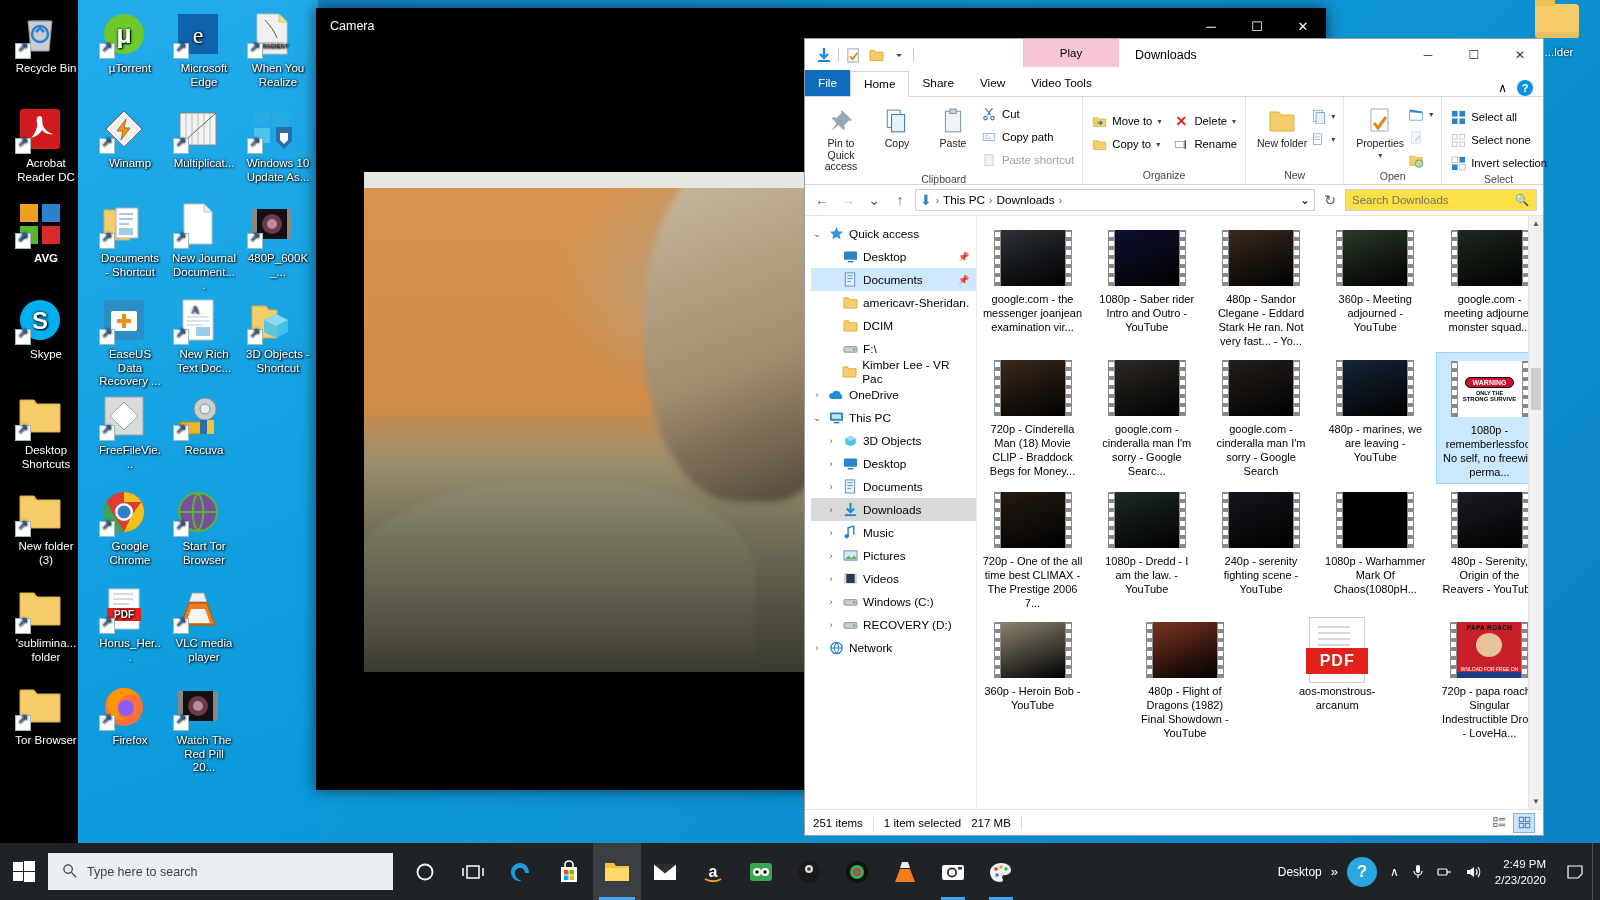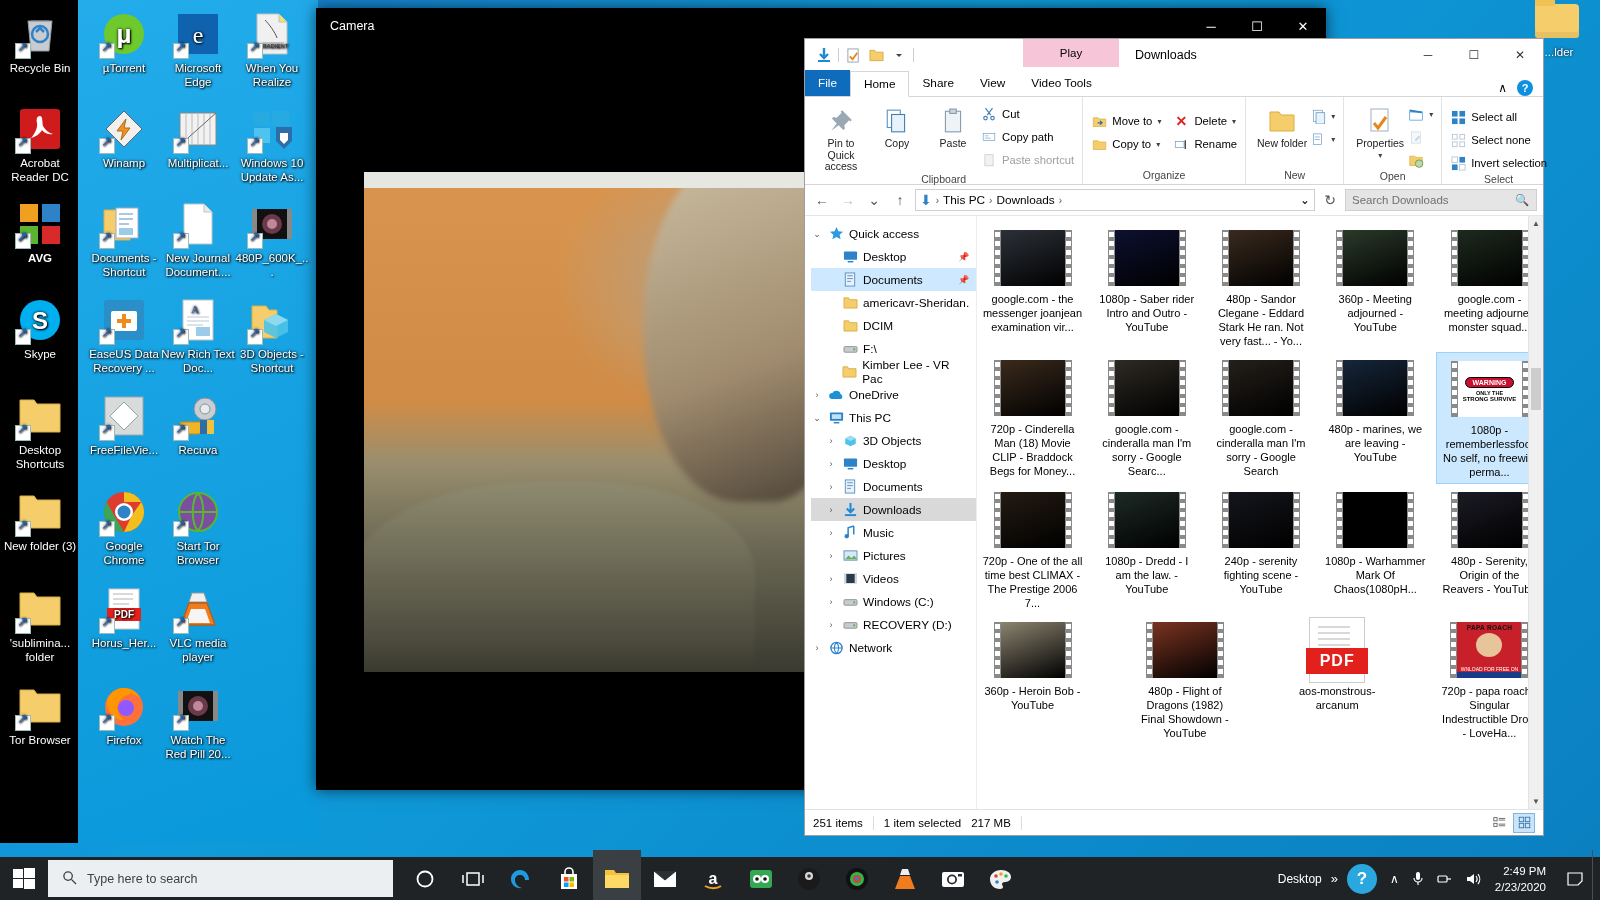--- a/index.html
+++ b/index.html
@@ -30,21 +30,21 @@
   .dicon {
     position:absolute; width:76px; text-align:center;
     color:#fff; font-size:11.5px; line-height:13.5px;
     text-shadow:0 0 3px #000, 1px 1px 2px #000;
     cursor:default;
   }
   .dicon .glyph{
     width:48px; height:48px; margin:0 auto 4px; position:relative;
     display:flex; align-items:center; justify-content:center;
   }
-  .dicon .lbl{ display:block; word-break:break-word; }
+  .dicon .lbl{ display:block; word-break:break-word;margin-left:12px; }
   .shortcut-arrow{
     position:absolute; left:-1px; bottom:-1px; width:16px; height:16px;
     background:#fff; border:1px solid #9bb; 
   }
   .shortcut-arrow:after{
     content:"↗"; position:absolute; left:1px; top:-4px; font-size:13px; color:#1a63b8;
   }
   .folder{
     width:46px;height:36px;background:#f5cd6a;border-radius:2px 4px 3px 3px;
     position:relative; box-shadow: inset 0 -6px 0 rgba(0,0,0,.06);
@@ -153,21 +153,21 @@
   #addrbar{ height:30px; display:flex; align-items:center; gap:4px; padding:0 6px; background:#fff; }
   .nav-btn{ width:22px;height:22px;display:flex;align-items:center;justify-content:center;font-size:14px;color:#555; }
   .nav-btn.dis{ color:#c0c0c0; }
   #crumbbox{
     flex:1; height:22px; border:1px solid #cfcfcf; display:flex; align-items:center;
     padding:0 4px; gap:4px; font-size:11.8px; background:#fff;
   }
   .crumb-sep{ color:#555; font-size:10px; }
   #searchbox{
     width:192px; height:22px; border:1px solid #cfcfcf; display:flex; align-items:center;
-    padding:0 6px; font-size:11.5px; color:#707070; background:#e5e5e5;
+    padding:0 6px; font-size:11.5px; color:#707070; background:#fde047;
   }
   #searchbox .mag{ margin-left:auto; color:#555; }
 
   #ex-main{ flex:1; display:flex; min-height:0; border-top:1px solid #e5e5e5; }
   #navpane{
     width:172px; padding:6px 0 0 6px; overflow:hidden; background:#fff;
     border-right:1px solid #eee;
   }
   .tree-row{
     height:23px; display:flex; align-items:center; gap:5px; font-size:11.8px;
@@ -233,21 +233,21 @@
     height:26px; border-top:1px solid #e3e3e3; display:flex; align-items:center;
     font-size:11.5px; padding:0 8px; gap:10px; background:#fff;
   }
   .sb-sep{ width:1px;height:14px;background:#ddd; }
   #view-toggles{ margin-left:auto; display:flex; gap:3px; }
   .vtog{ width:22px;height:20px;display:flex;align-items:center;justify-content:center;border:1px solid transparent; }
   .vtog.active{ background:#cce4f7; border:1px solid #7fb5e0; }
 
   
   #taskbar{
-    position:absolute; left:0; bottom:0; width:1600px; height:43px;
+    position:absolute; left:0; bottom:0; width:1600px; height:57px;
     background:#1f2326; display:flex; align-items:center;
   }
   #startbtn{ width:48px;height:57px; display:flex;align-items:center;justify-content:center; }
   #tb-search{
     width:345px; height:37px; background:#eceff1; display:flex; align-items:center;
     gap:10px; padding:0 14px; color:#3d4245; font-size:12.5px;
   }
   #tb-apps{ display:flex; align-items:center; height:57px; margin-left:8px; }
   .tbapp{
     width:48px;height:57px; display:flex;align-items:center;justify-content:center; position:relative;

